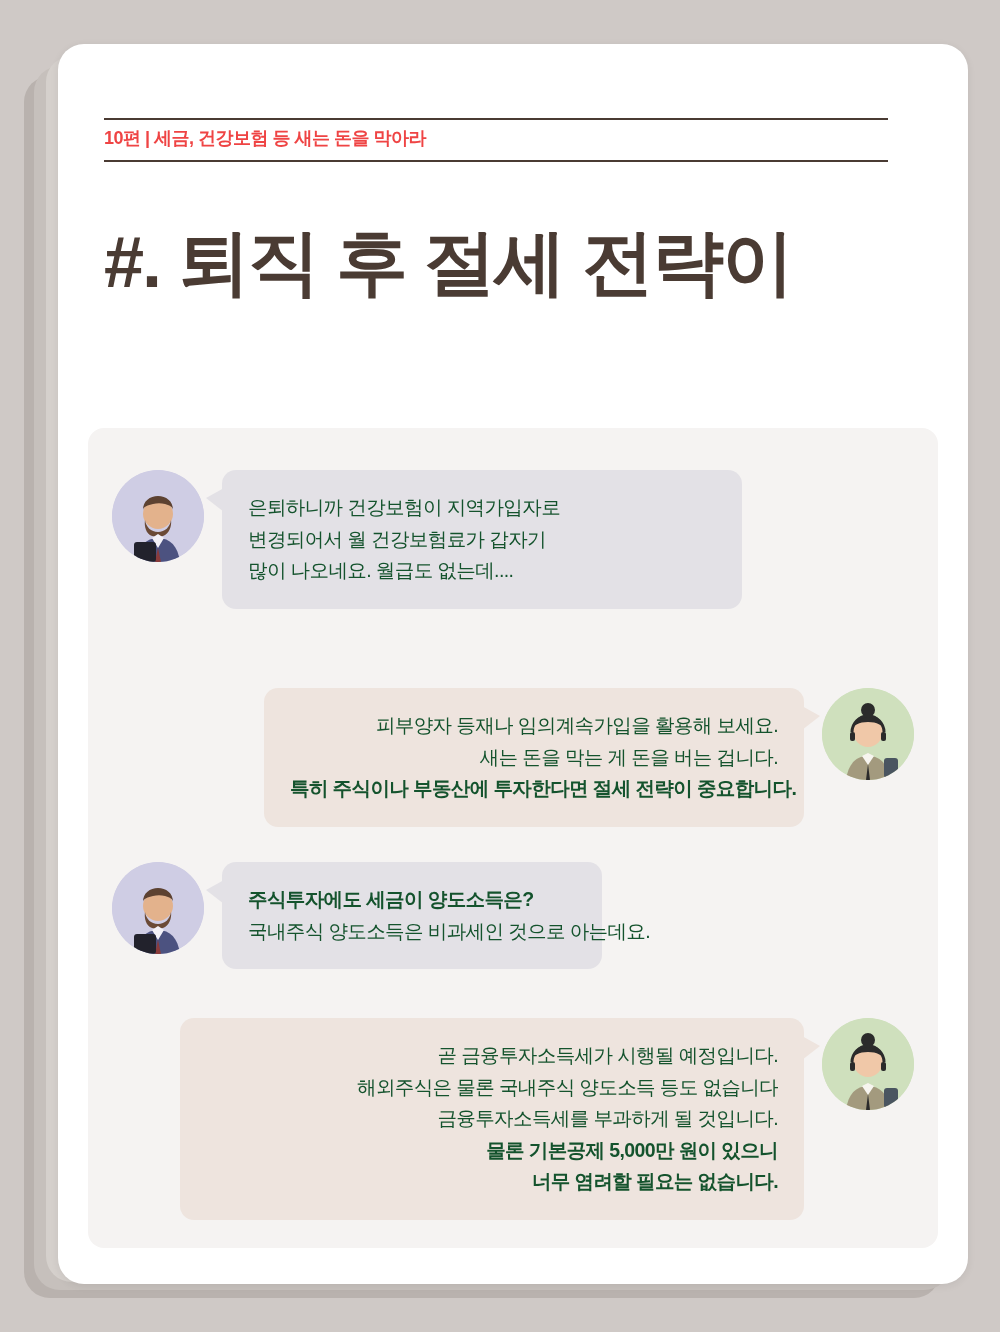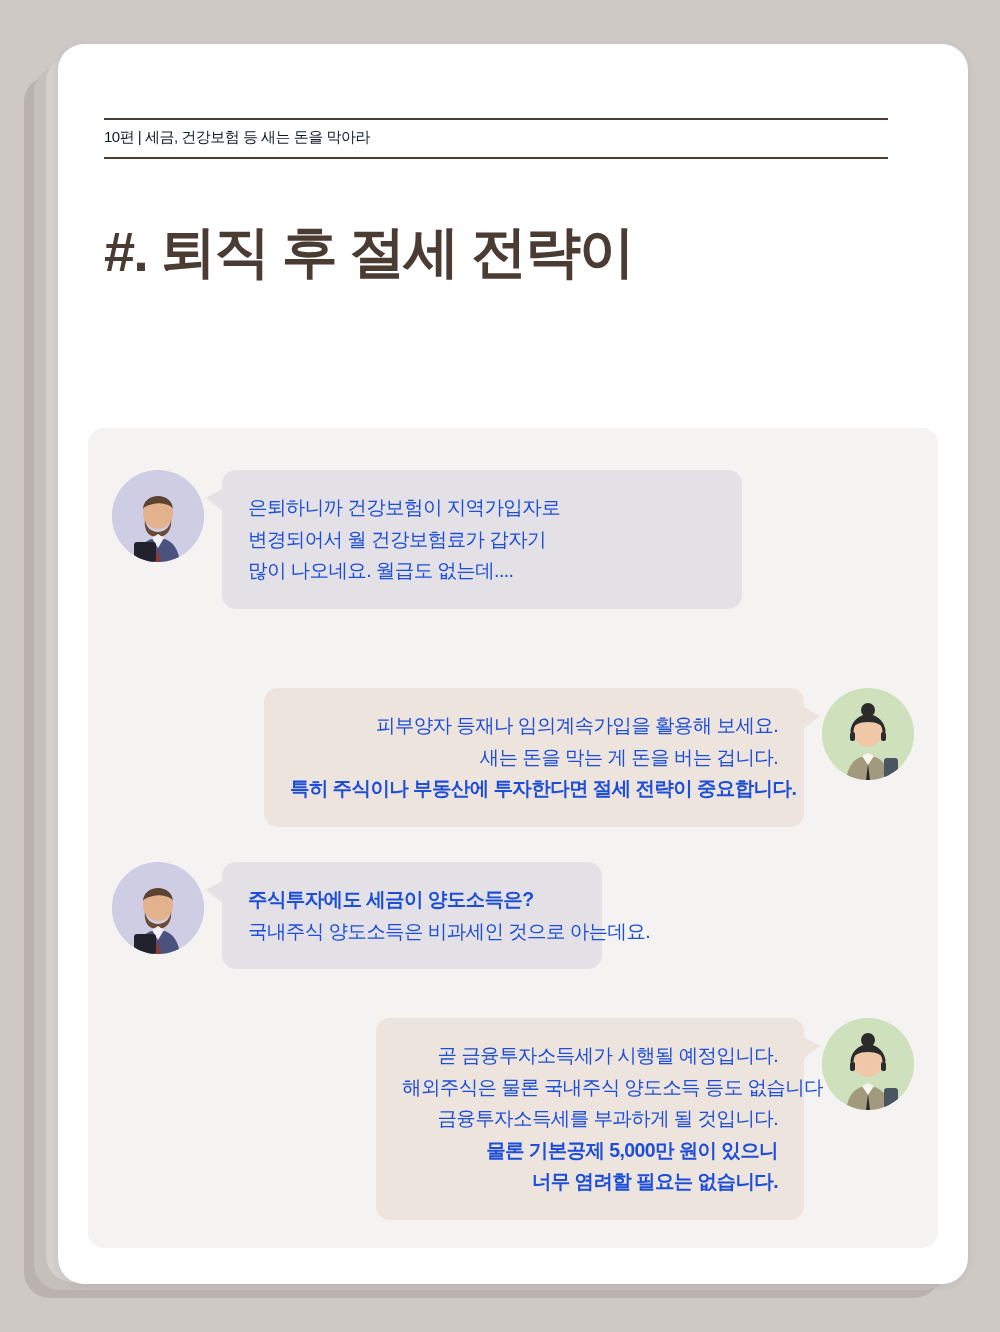--- a/index.html
+++ b/index.html
@@ -61,34 +61,34 @@
     position: absolute;
     left: 46px;
     top: 74px;
     width: 784px;
     border-top: 2px solid #4a3b33;
     border-bottom: 2px solid #4a3b33;
     padding: 9px 0 11px 0;
     box-sizing: border-box;
   }
   .kicker-text {
-    font-size: 15px;
-    font-weight: normal;
-    color: #0f172a;
+    font-size: 18px;
+    font-weight: bold;
+    color: #ef4444;
     letter-spacing: -0.5px;
     line-height: 1.1;
   }
 
   
   .title {
     position: absolute;
     left: 46px;
     top: 172px;
     width: 800px;
-    font-size: 56px;
+    font-size: 72px;
     font-weight: bold;
     color: #4a3b33;
     line-height: 1.28;
     letter-spacing: -2px;
   }
   .title-line { display: block; white-space: nowrap; }
 
   
   .chat-panel {
     position: absolute;
@@ -120,21 +120,21 @@
   .avatar.woman { background: #cfe0bd; }
 
   .bubble {
     position: relative;
     border-radius: 14px;
     padding: 22px 26px;
     box-sizing: border-box;
     font-size: 19.5px;
     line-height: 1.62;
     letter-spacing: -0.6px;
-    color: #1d4ed8;
+    color: #14532d;
   }
   .bubble-gray { background: #e3e1e6; }
   .bubble-beige { background: #eee4de; margin-left: 19px; }
 
   .bubble-gray::before {
     content: "";
     position: absolute;
     left: -16px;
     top: 18px;
     width: 0; height: 0;
@@ -165,21 +165,21 @@
   
   #row-1 { top: 42px; }
   #row-2 { top: 260px; }
   #row-3 { top: 434px; }
   #row-4 { top: 590px; }
 
   
   #bubble-1 { width: 520px; }
   #bubble-2 { width: 540px; }
   #bubble-3 { width: 380px; }
-  #bubble-4 { width: 428px; }
+  #bubble-4 { width: 624px; }
 </style>
 </head>
 <body>
 
 <div class="card-stack-3"></div>
 <div class="card-stack-2"></div>
 <div class="card-stack-1"></div>
 
 <div class="card">
 

